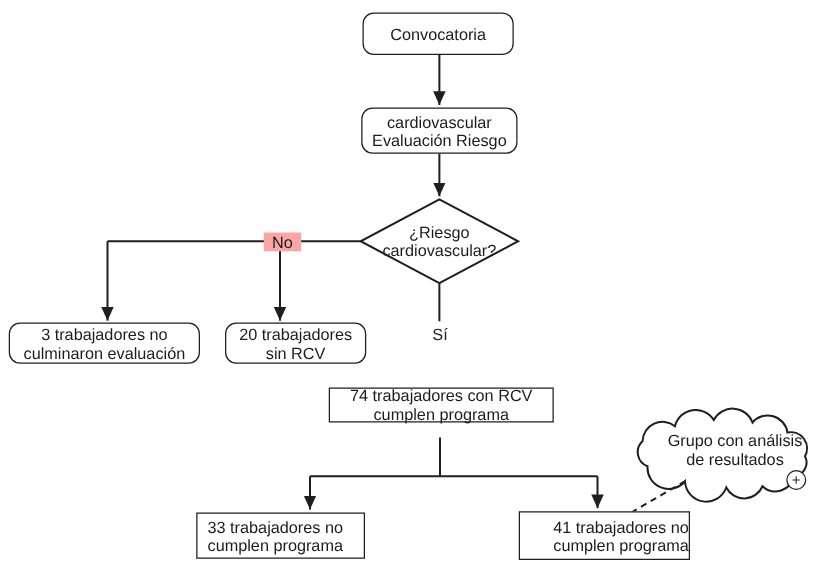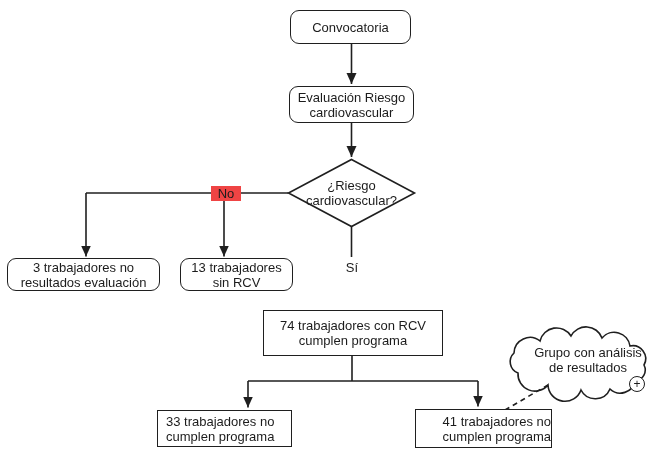--- a/index.html
+++ b/index.html
@@ -42,21 +42,21 @@
   }
   .edge-label {
     position: absolute;
     z-index: 2;
     display: flex;
     align-items: center;
     justify-content: center;
     font-size: 13px;
     line-height: 15px;
   }
-  .edge-label.on-line { background: #ef4444; }
+  .edge-label.on-line { background: #fca5a5; }
   .plus-badge {
     position: absolute;
     box-sizing: border-box;
     width: 16px;
     height: 16px;
     border: 1.5px solid #1f1f1f;
     border-radius: 50%;
     background: #ffffff;
     display: flex;
     align-items: center;
@@ -95,48 +95,48 @@
                A17 17 0 0 1 44 56 A17 17 0 0 1 14 44 Z"></path>
       <line x1="505" y1="410" x2="548" y2="385" stroke-dasharray="5 4"></line>
     </g>
   </svg>
 
   <div class="node rounded" style="left:290px; top:10px; width:121px; height:34px;">
     <div>Convocatoria</div>
   </div>
 
   <div class="node rounded" style="left:289px; top:86px; width:125px; height:37px;">
+    <div>cardiovascular</div>
     <div>Evaluación Riesgo</div>
-    <div>cardiovascular</div>
   </div>
 
   <div class="overlay-label" style="left:291px; top:178px; width:121px; height:30px;">
     <div>¿Riesgo</div>
     <div>cardiovascular?</div>
   </div>
 
   <div class="edge-label on-line" style="left:211px; top:186px; width:30px; height:15px;">
     <span>No</span>
   </div>
 
   <div class="edge-label" style="left:340px; top:260px; width:24px; height:15px;">
     <span>Sí</span>
   </div>
 
   <div class="node rounded" style="left:7px; top:258px; width:153px; height:33px;justify-content:flex-end;">
     <div>3 trabajadores no</div>
-    <div>resultados evaluación</div>
+    <div>culminaron evaluación</div>
   </div>
 
   <div class="node rounded" style="left:180px; top:258px; width:113px; height:33px;">
-    <div>13 trabajadores</div>
+    <div>20 trabajadores</div>
     <div>sin RCV</div>
   </div>
 
-  <div class="node" style="left:263px; top:310px; width:180px; height:46px;text-align:right;">
+  <div class="node" style="left:263px; top:310px; width:180px; height:28px;text-align:right;">
     <div>74 trabajadores con RCV</div>
     <div>cumplen programa</div>
   </div>
 
   <div class="node align-left" style="left:157px; top:410px; width:135px; height:37px;">
     <div>33 trabajadores no</div>
     <div>cumplen programa</div>
   </div>
 
   <div class="node align-left" style="left:415px; top:409px; width:137px; height:39px;align-items:flex-end;">

